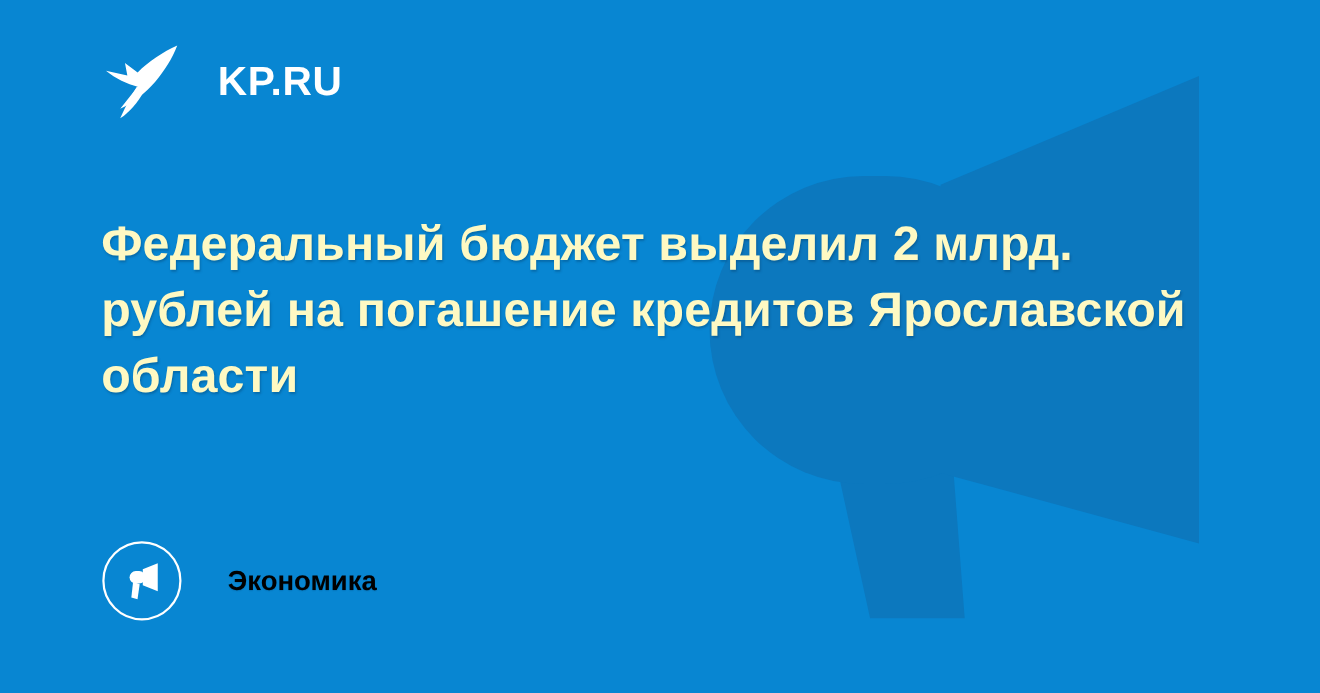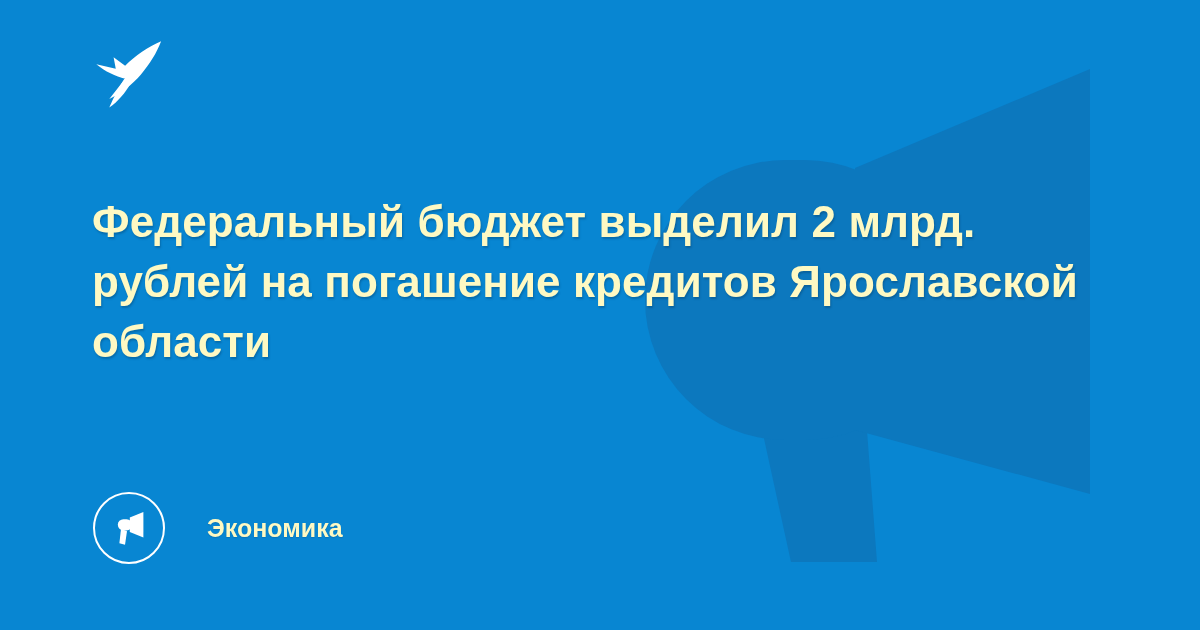--- a/index.html
+++ b/index.html
@@ -87,21 +87,21 @@
     justify-content: center;
     flex: 0 0 auto;
   }
   #rubric-circle svg {
     width: 40px;
     height: 40px;
     display: block;
   }
   #rubric-label {
     margin-left: 42px;
-    color: #fef9c3;
+    color: #000000;
     font-size: 25px;
     font-weight: 700;
     line-height: 1;
     white-space: nowrap;
     text-shadow: 0 1px 1px rgba(0, 47, 82, 0.18);
   }
 </style>
 </head>
 <body>
 
@@ -118,20 +118,21 @@
     </g>
   </svg>
 
   <div id="header">
     <svg id="bird-mark" viewBox="0 0 100 100" aria-hidden="true">
       <g fill="#ffffff">
         <path d="M96 6 C78 14 60 26 46 40 L30 28 L33 44 L6 38 C18 48 33 55 46 58 L24 86 C40 78 56 66 68 52 C80 38 90 22 96 6 Z"></path>
         <path d="M45 58 L54 64 C46 78 36 90 24 98 C30 84 37 70 45 58 Z"></path>
       </g>
     </svg>
+    <span id="brand-name">KP.RU</span>
   </div>
 
   <h1 id="headline">Федеральный бюджет выделил 2 млрд. рублей на погашение кредитов Ярославской области</h1>
 
   <div id="rubric">
     <span id="rubric-circle">
       <svg viewBox="0 0 100 100" aria-hidden="true">
         <g fill="#ffffff">
 
           <path d="M52 24 L86 10 L86 74 L52 60 Z"></path>

